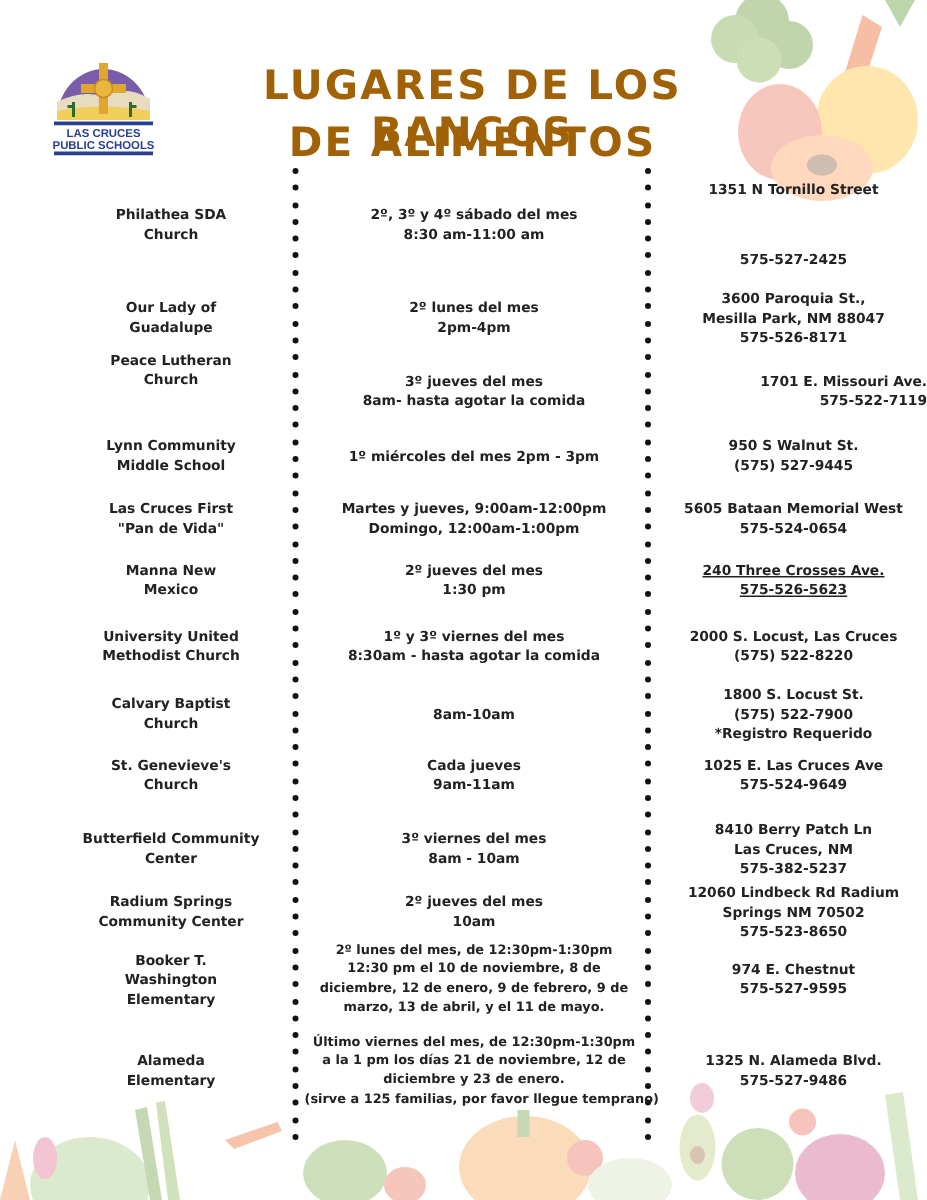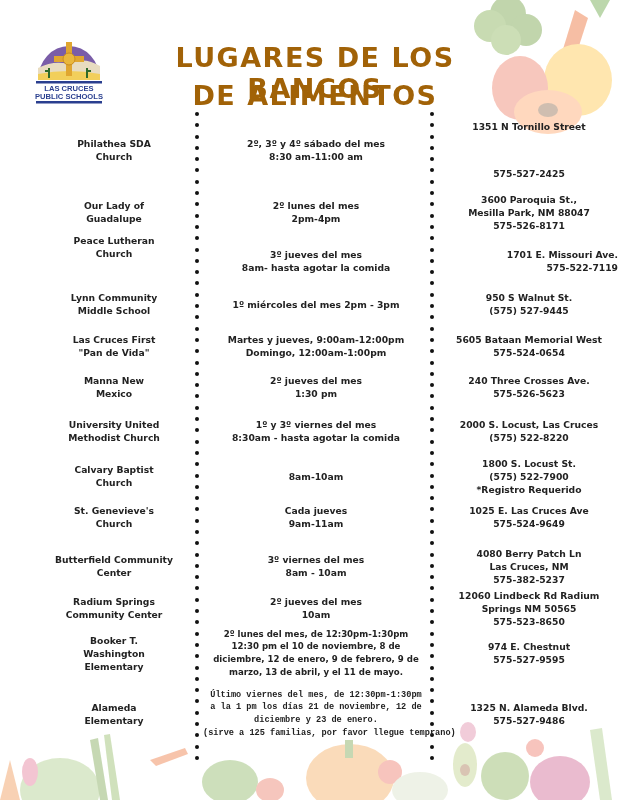--- a/index.html
+++ b/index.html
@@ -268,21 +268,21 @@
       <span>575-524-0654</span>
     </div>
     <div class="cell c-name" style="top: 372px; height: 30px;">
       <span>Manna New</span>
       <span>Mexico</span>
     </div>
     <div class="cell c-sched" style="top: 372px; height: 30px;">
       <span>2º jueves del mes</span>
       <span>1:30 pm</span>
     </div>
-    <div class="cell c-addr" style="top: 372px; height: 30px;">
+    <div class="cell c-addr" style="top: 372px; height: 30px; text-decoration: underline;">
       <span>240 Three Crosses Ave.</span>
       <span>575-526-5623</span>
     </div>
     <div class="cell c-name" style="top: 416px; height: 30px;">
       <span>University United</span>
       <span>Methodist Church</span>
     </div>
     <div class="cell c-sched" style="top: 416px; height: 30px;">
       <span>1º y 3º viernes del mes</span>
       <span>8:30am - hasta agotar la comida</span>
@@ -317,35 +317,35 @@
     </div>
     <div class="cell c-name" style="top: 544px; height: 44px;">
       <span>Butterfield Community</span>
       <span>Center</span>
     </div>
     <div class="cell c-sched" style="top: 544px; height: 44px;">
       <span>3º viernes del mes</span>
       <span>8am - 10am</span>
     </div>
     <div class="cell c-addr" style="top: 544px; height: 44px;">
-      <span>4080 Berry Patch Ln</span>
+      <span>8410 Berry Patch Ln</span>
       <span>Las Cruces, NM</span>
       <span>575-382-5237</span>
     </div>
     <div class="cell c-name" style="top: 586px; height: 44px;">
       <span>Radium Springs</span>
       <span>Community Center</span>
     </div>
     <div class="cell c-sched" style="top: 586px; height: 44px;">
       <span>2º jueves del mes</span>
       <span>10am</span>
     </div>
     <div class="cell c-addr" style="top: 586px; height: 44px;">
       <span>12060 Lindbeck Rd Radium</span>
-      <span>Springs NM 50565</span>
+      <span>Springs NM 70502</span>
       <span>575-523-8650</span>
     </div>
     <div class="cell c-name" style="top: 626px; height: 54px;">
       <span>Booker T.</span>
       <span>Washington</span>
       <span>Elementary</span>
     </div>
     <div class="cell c-sched small" style="top: 626px; height: 54px;">
       <span>2º lunes del mes, de 12:30pm-1:30pm</span>
       <span>12:30 pm el 10 de noviembre, 8 de</span>
@@ -353,21 +353,21 @@
       <span>marzo, 13 de abril, y el 11 de mayo.</span>
     </div>
     <div class="cell c-addr" style="top: 626px; height: 54px;">
       <span>974 E. Chestnut</span>
       <span>575-527-9595</span>
     </div>
     <div class="cell c-name" style="top: 687px; height: 54px;">
       <span>Alameda</span>
       <span>Elementary</span>
     </div>
-    <div class="cell c-sched small" style="top: 687px; height: 54px; font-family: Liberation Mono, monospace;">
+    <div class="cell c-sched small" style="top: 687px; height: 54px;">
       <span>Último viernes del mes, de 12:30pm-1:30pm</span>
       <span>a la 1 pm los días 21 de noviembre, 12 de</span>
       <span>diciembre y 23 de enero.</span>
       <span>(sirve a 125 familias, por favor llegue temprano)</span>
     </div>
     <div class="cell c-addr" style="top: 687px; height: 54px;">
       <span>1325 N. Alameda Blvd.</span>
       <span>575-527-9486</span>
     </div>
   </div>

